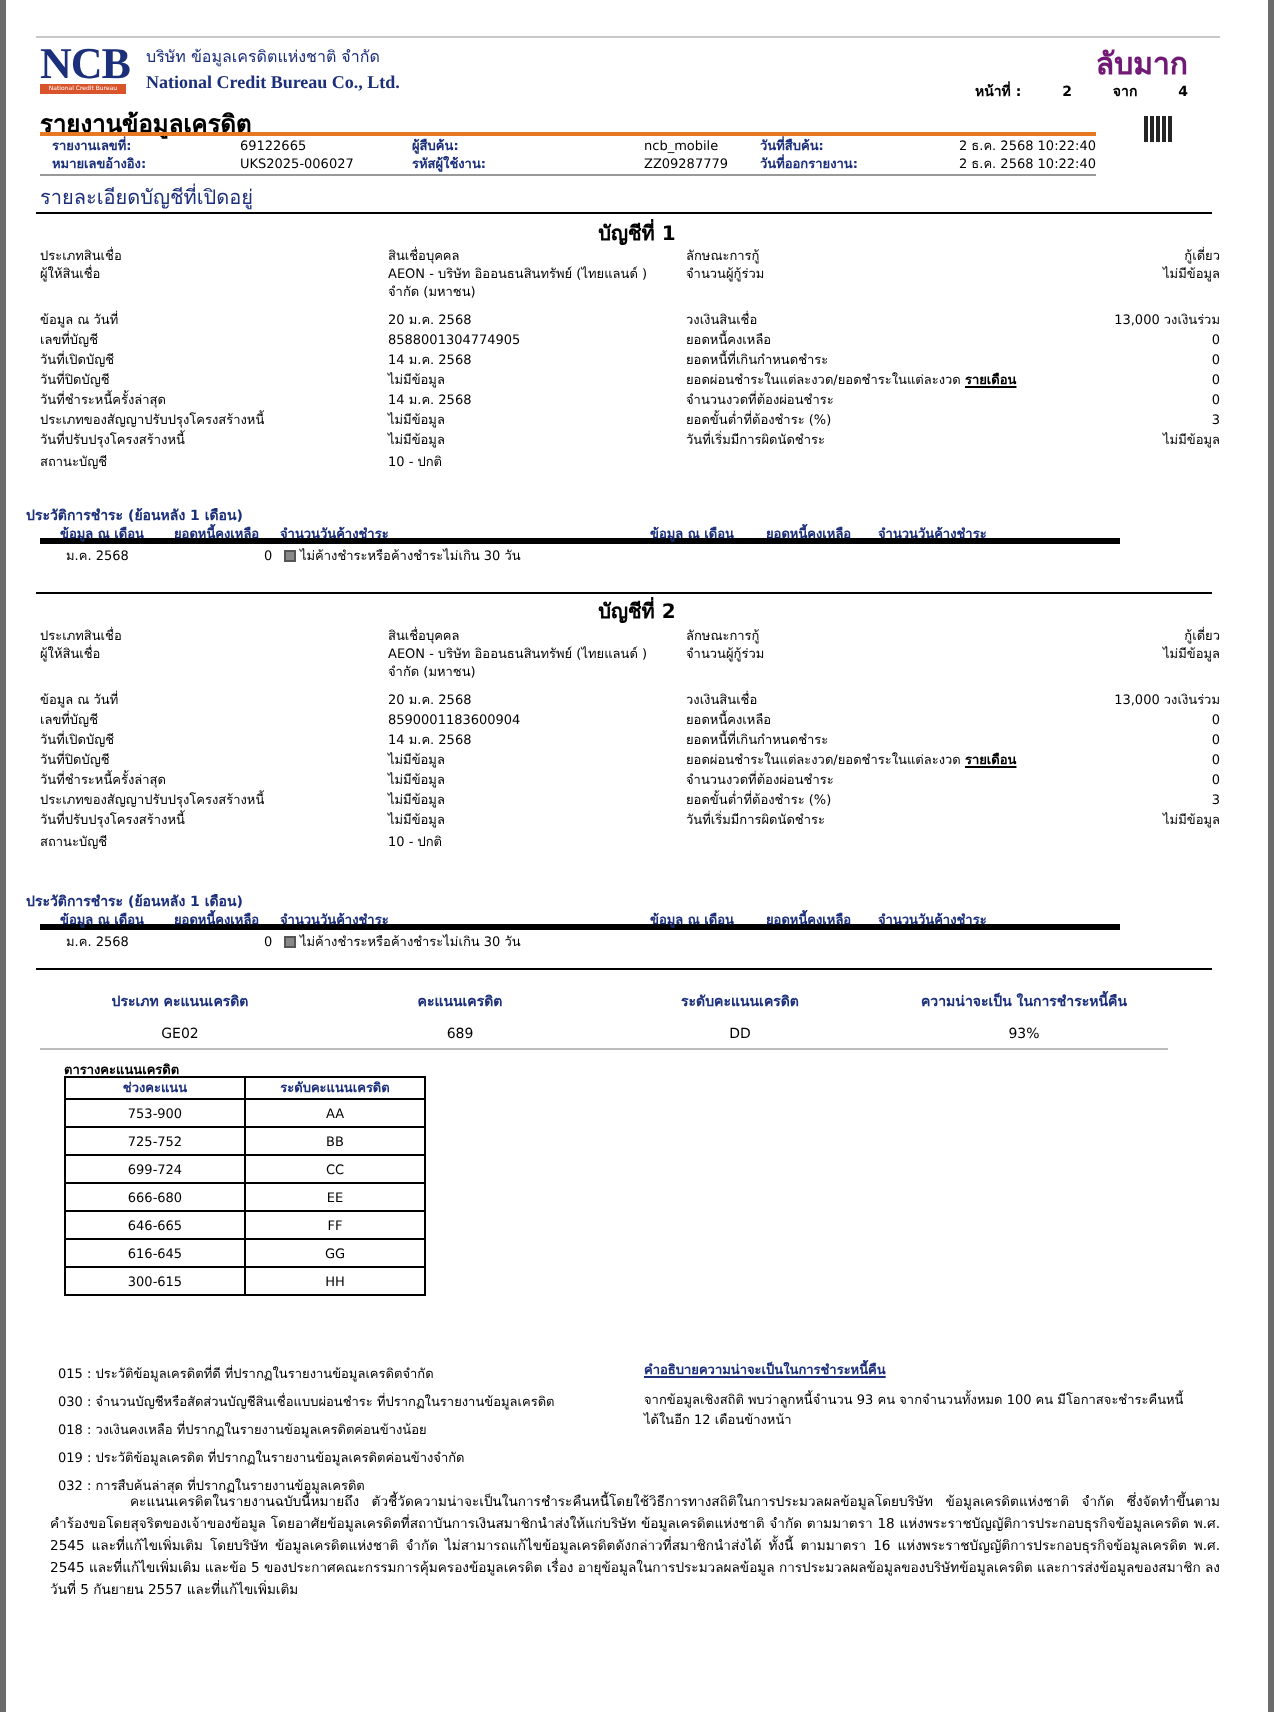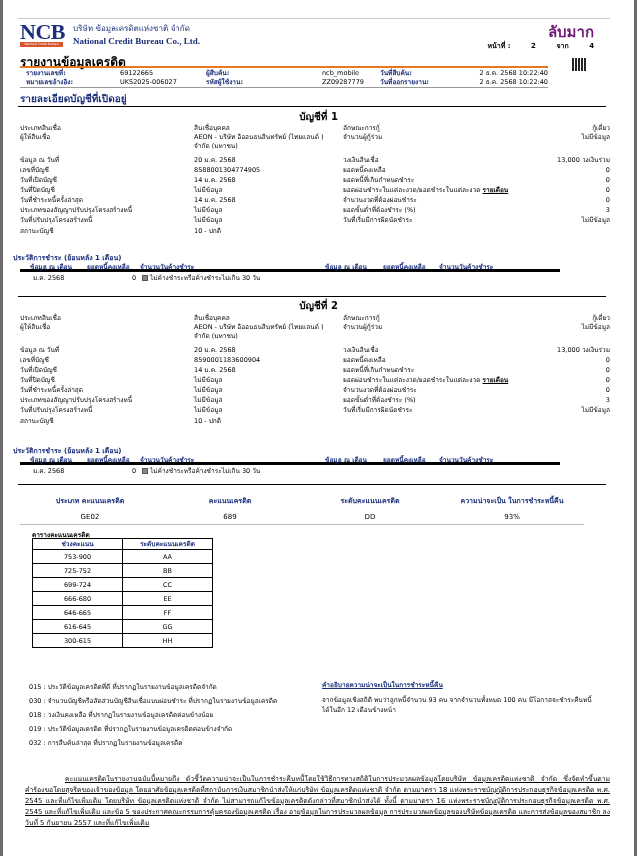--- a/index.html
+++ b/index.html
@@ -17,21 +17,21 @@
   .pageno { position: absolute; right: 43px; top: 40px; font-size: 7px; font-weight: bold; }
   .pageno span { margin-left: 18px; }
   .barcode { position: absolute; left: 572px; top: 58px; width: 14px; height: 13px; background:
       repeating-linear-gradient(90deg,#000 0 2px,#fff 2px 3px), #000; opacity: .85; }
   .title { position: absolute; left: 20px; top: 52px; font-size: 12px; font-weight: bold; }
   .orange-line2 { position: absolute; left: 20px; top: 66px; width: 528px; height: 2px; background: #e87722; }
   .meta { position: absolute; left: 20px; top: 69px; width: 528px; border-bottom: 1px solid #999; }
   .meta-row { display: flex; height: 9px; line-height: 9px; font-size: 6.5px; }
   .meta-row .lbl { font-weight: bold; color: #1b2f7a; }
   .m1 { width: 100px; padding-left: 6px; } .m2 { width: 86px; } .m3 { width: 84px; } .m4 { width: 90px; padding-left: 32px; } .m5 { width: 80px; } .m6 { width: 88px; text-align: right; }
-  .section-title { position: absolute; left: 20px; top: 91px; font-size: 10px; font-weight: bold; color: #1b2f7a; }
+  .section-title { position: absolute; left: 20px; top: 91px; font-size: 10px; font-weight: normal; color: #1b2f7a; }
   .hr { position: absolute; left: 18px; width: 588px; height: 1px; background: #000; }
   .acc-title { position: absolute; left: 0; width: 637px; text-align: center; font-size: 10px; font-weight: bold; }
   .acc { position: absolute; left: 20px; width: 590px; font-size: 6.5px; }
   .row { position: absolute; height: 9px; line-height: 9px; white-space: nowrap; }
   .c1 { left: 0; } .c2 { left: 174px; } .c3 { left: 323px; } .c4 { right: 0; text-align: right; }
   .wrap { white-space: normal; width: 146px; line-height: 9px; }
   .ul { text-decoration: underline; font-weight: bold; }
   .hist-title { position: absolute; left: 13px; font-size: 7px; font-weight: bold; color: #1b2f7a; }
   .hist-head { position: absolute; left: 20px; width: 540px; height: 9px; border-bottom: 3px solid #000000; font-size: 6.5px; color: #1b2f7a; font-weight: bold; }
   .hist-head span, .hist-row span { position: absolute; top: 0; line-height: 9px; white-space: nowrap; }
@@ -46,21 +46,21 @@
   .table-title { position: absolute; left: 32px; top: 530px; font-size: 6.5px; font-weight: bold; }
   table.grade { position: absolute; left: 32px; top: 538px; border-collapse: collapse; font-size: 6.5px; }
   table.grade th, table.grade td { border: 1px solid #000; width: 90px; height: 14px; text-align: center; }
   table.grade th { height: 11px; font-weight: bold; color: #1b2f7a; }
   .reasons { position: absolute; left: 29px; top: 680px; font-size: 6.5px; }
   .reasons .hd { font-weight: bold; text-decoration: underline; color: #1b2f7a; margin-bottom: 5px; }
   .reasons .it { line-height: 14px; }
   .expl { position: absolute; left: 322px; top: 680px; width: 270px; font-size: 6.5px; }
   .expl .hd { font-weight: bold; text-decoration: underline; color: #1b2f7a; margin-bottom: 5px; }
   .expl p { line-height: 10px; }
-  .foot { position: absolute; left: 25px; top: 774px; width: 585px; font-size: 6.8px; line-height: 11px; text-align: justify; text-indent: 40px; text-decoration: underline; }
+  .foot { position: absolute; left: 25px; top: 746px; width: 585px; font-size: 6.8px; line-height: 11px; text-align: justify; text-indent: 40px; }
 </style>
 </head>
 <body>
 
 <div class="frame"></div>
 <div class="topline"></div>
 
 <div class="logo">
   <div class="logo-ncb">NCB</div>
   <div class="logo-band">National Credit Bureau</div>

